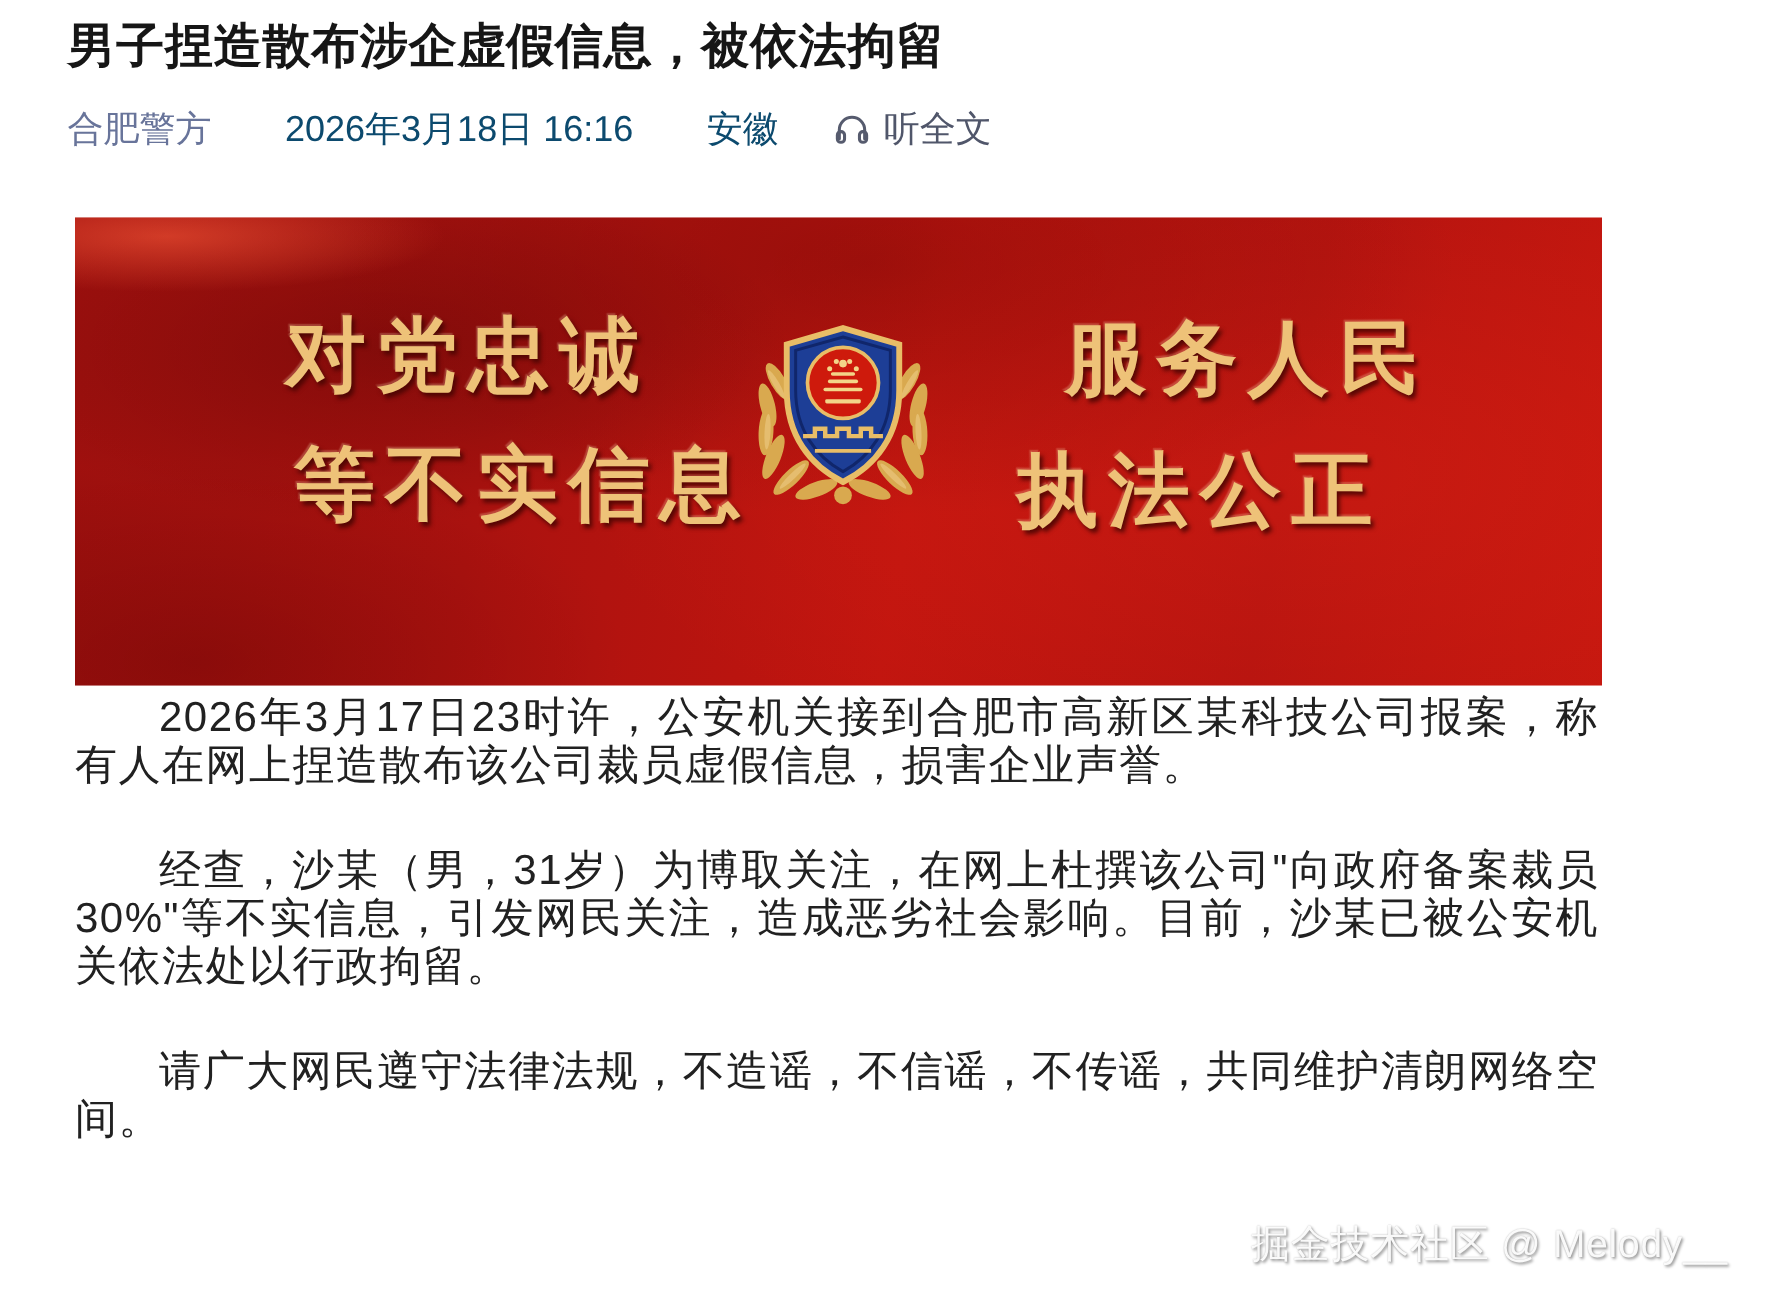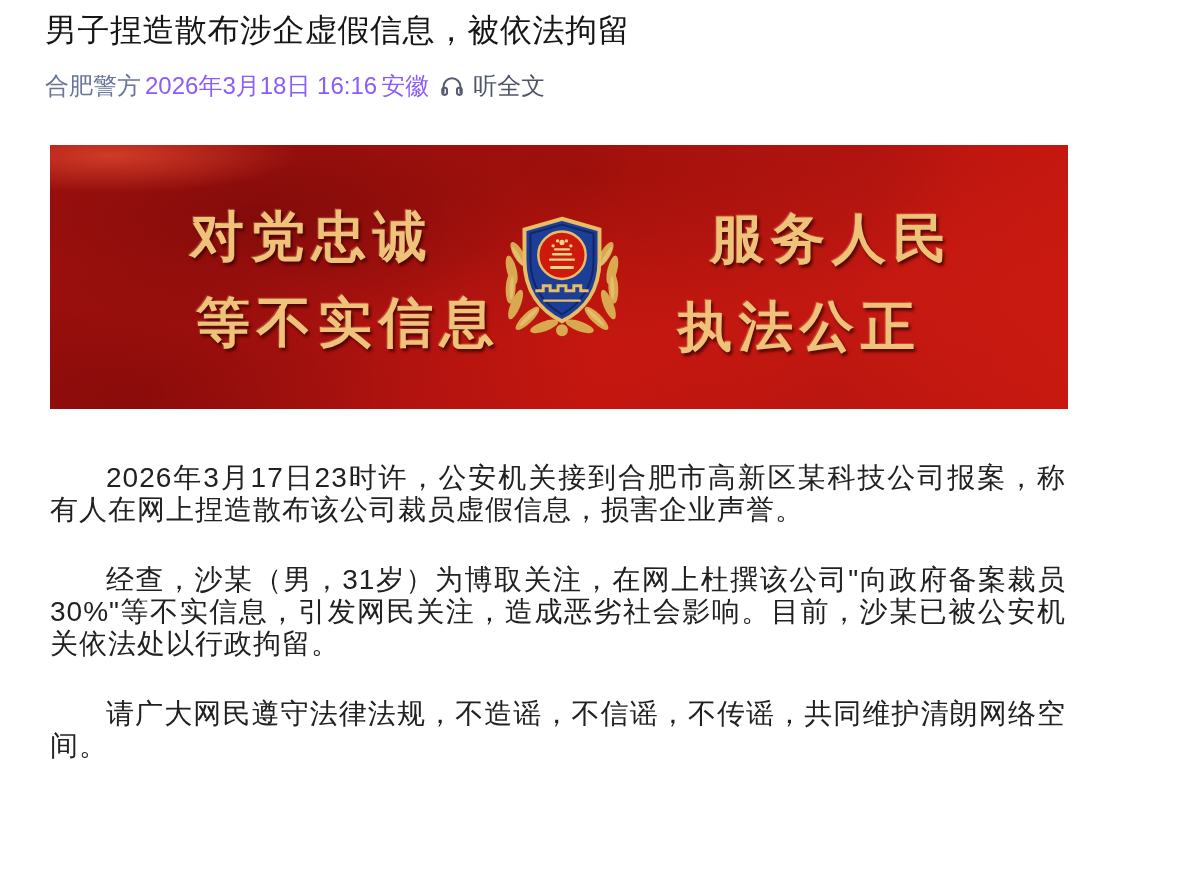--- a/index.html
+++ b/index.html
@@ -7,42 +7,42 @@
   body {
     width: 1190px; height: 870px;
     position: relative; overflow: hidden;
     font-family: "Liberation Sans", "DejaVu Sans", sans-serif;
     color: #212121;
   }
   .page { position: absolute; inset: 0; background: #ffffff; }
 
   .article-title {
     position: absolute; left: 45px; top: 10px; width: 1100px;
-    font-size: 32px; font-weight: 400; color: #161616;
+    font-size: 32px; font-weight: 700; color: #161616;
     letter-spacing: 0.5px; line-height: 1.3;
   }
 
   .byline {
     position: absolute; left: 45px; top: 70px;
-    display: flex; align-items: center; gap: 4px;
+    display: flex; align-items: center; gap: 30px;
     font-size: 24px; white-space: nowrap;
   }
   .byline .source { color: #68749a; text-decoration: none; cursor: pointer; }
-  .byline .meta { color: #8b5cf6; }
+  .byline .meta { color: #0c4a6e; margin-left: 19px; }
   .listen-btn {
     display: flex; align-items: center; gap: 8px;
     margin-left: 6px; background: none; border: none; cursor: pointer;
     font-size: 24px; color: #50566a; font-family: Liberation Mono, monospace;
   }
   .hp-icon { width: 26px; height: 26px; display: inline-block; }
 
   
   .banner {
     position: absolute; left: 50px; top: 145px;
-    width: 1018px; height: 264px; overflow: hidden;
+    width: 1018px; height: 312px; overflow: hidden;
     cursor: pointer;
     background:
       radial-gradient(ellipse 300px 60px at 6% 4%, rgba(255,95,60,0.55), rgba(255,95,60,0) 62%),
       radial-gradient(ellipse 420px 180px at 20% 28%, rgba(60,0,0,0.32), rgba(60,0,0,0) 65%),
       radial-gradient(ellipse 560px 240px at 52% 10%, rgba(70,0,0,0.28), rgba(70,0,0,0) 70%),
       radial-gradient(ellipse 700px 300px at 82% 55%, rgba(255,45,25,0.22), rgba(255,45,25,0) 72%),
       radial-gradient(ellipse 420px 200px at 8% 95%, rgba(80,0,0,0.30), rgba(80,0,0,0) 68%),
       linear-gradient(100deg, #9e100e 0%, #ab120f 28%, #c0150f 55%, #b3130f 78%, #c3170f 100%);
   }
   .slogan {
@@ -152,14 +152,15 @@
       <path d="M56 103 h38" stroke="#e8bd67" stroke-width="2.5" fill="none"></path>
     </svg>
   </div>
 
   <div class="body-text">
     <p>2026年3月17日23时许，公安机关接到合肥市高新区某科技公司报案，称有人在网上捏造散布该公司裁员虚假信息，损害企业声誉。</p>
     <p>经查，沙某（男，31岁）为博取关注，在网上杜撰该公司"向政府备案裁员30%"等不实信息，引发网民关注，造成恶劣社会影响。目前，沙某已被公安机关依法处以行政拘留。</p>
     <p>请广大网民遵守法律法规，不造谣，不信谣，不传谣，共同维护清朗网络空间。</p>
   </div>
 
+  <div class="watermark">掘金技术社区 @ Melody__</div>
 
 </div>
 
 </body></html>

